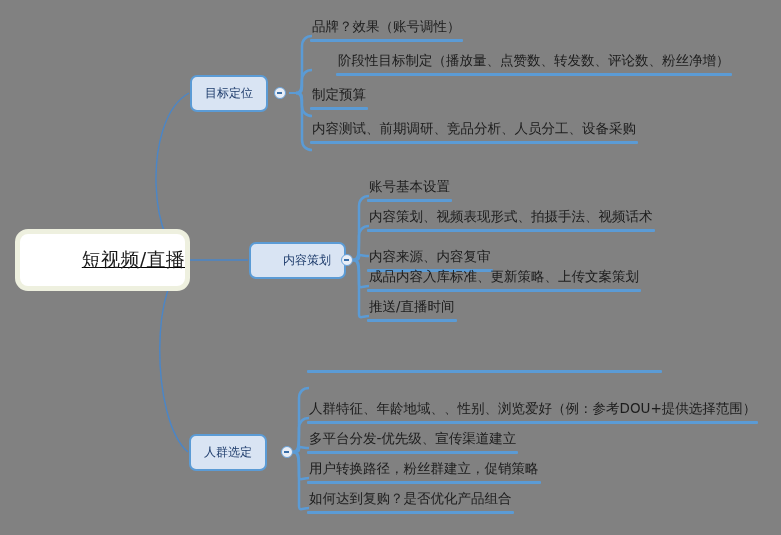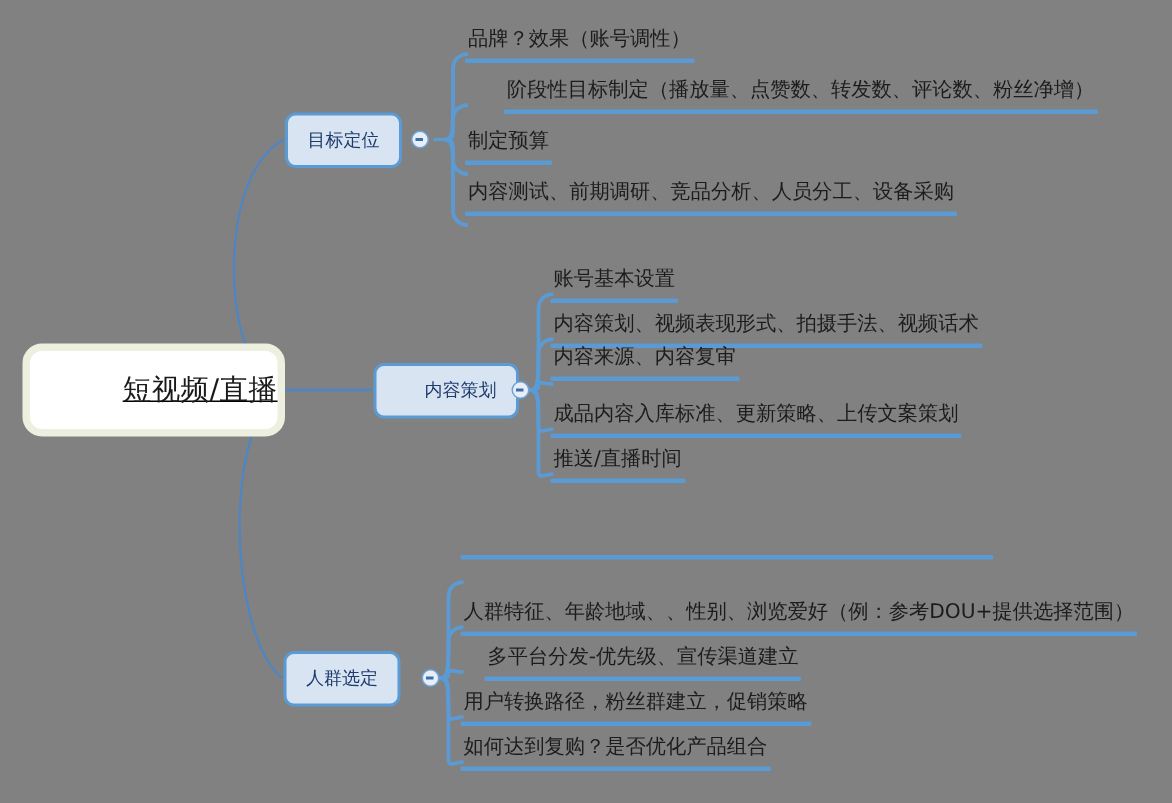--- a/index.html
+++ b/index.html
@@ -170,21 +170,21 @@
   <div class="toggle" style="left:341px; top:254px;"></div>
 
   <div class="leaf" style="left:367px; top:177px;">
     <span class="leaf-label">账号基本设置</span>
     <span class="leaf-underline" style="width: 85px;"></span>
   </div>
   <div class="leaf" style="left:367px; top:207px;">
     <span class="leaf-label">内容策划、视频表现形式、拍摄手法、视频话术</span>
     <span class="leaf-underline" style="width: 288px;"></span>
   </div>
-  <div class="leaf" style="left:367px; top:229px;">
+  <div class="leaf" style="left:367px; top:247px;">
     <span class="leaf-label">内容来源、内容复审</span>
     <span class="leaf-underline" style="width: 126px;"></span>
   </div>
   <div class="leaf" style="left:367px; top:267px;">
     <span class="leaf-label">成品内容入库标准、更新策略、上传文案策划</span>
     <span class="leaf-underline" style="width: 274px;"></span>
   </div>
   <div class="leaf" style="left:367px; top:297px;">
     <span class="leaf-label">推送/直播时间</span>
     <span class="leaf-underline" style="width: 90px;"></span>
@@ -195,21 +195,21 @@
   </div>
   <div class="toggle" style="left:281px; top:446px;"></div>
 
   <div class="leaf" style="left:307px; top:369px;">
     <span class="leaf-underline" style="width: 355px;"></span>
   </div>
   <div class="leaf" style="left:307px; top:399px;">
     <span class="leaf-label">人群特征、年龄地域、、性别、浏览爱好（例：参考DOU+提供选择范围）</span>
     <span class="leaf-underline" style="width: 451px;"></span>
   </div>
-  <div class="leaf" style="left:307px; top:429px;margin-left:16px;">
+  <div class="leaf" style="left:307px; top:429px;">
     <span class="leaf-label">多平台分发-优先级、宣传渠道建立</span>
     <span class="leaf-underline" style="width: 211px;"></span>
   </div>
   <div class="leaf" style="left:307px; top:459px;">
     <span class="leaf-label">用户转换路径，粉丝群建立，促销策略</span>
     <span class="leaf-underline" style="width: 234px;"></span>
   </div>
   <div class="leaf" style="left:307px; top:489px;">
     <span class="leaf-label">如何达到复购？是否优化产品组合</span>
     <span class="leaf-underline" style="width: 207px;"></span>

